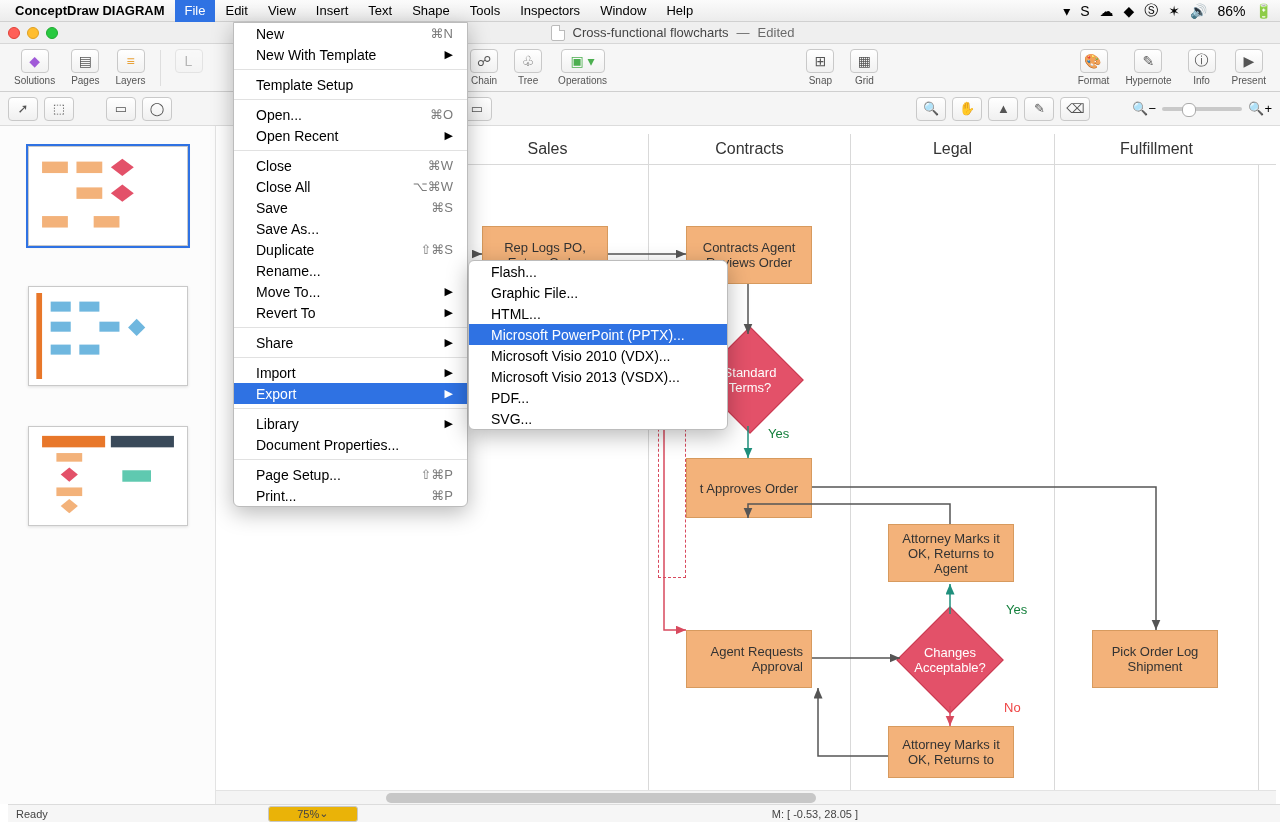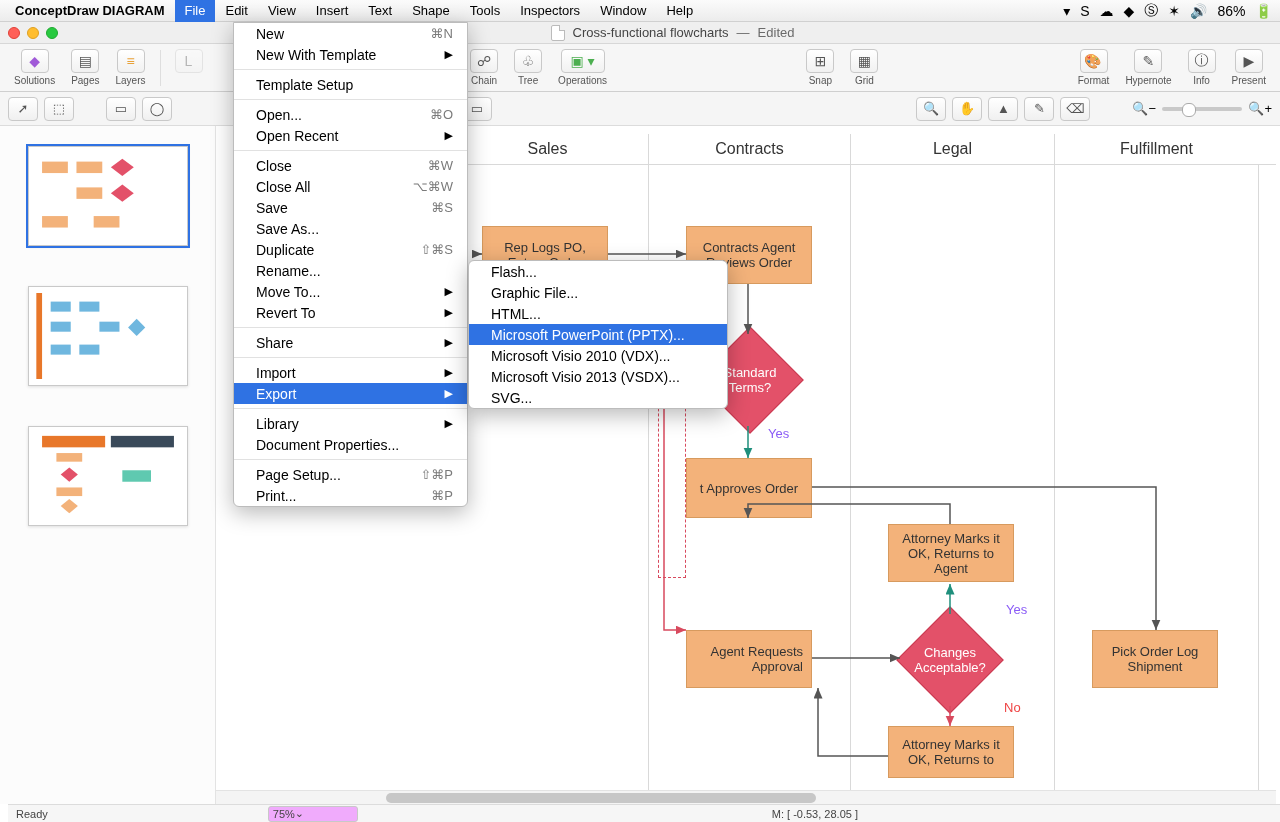--- a/index.html
+++ b/index.html
@@ -51,36 +51,36 @@
   .canvas-wrap { flex:1; position:relative; overflow:hidden; background:#fff;}
   .canvas { position:absolute; left:0; top:0; width:1060px; height:680px; }
 
   
   .lane-head { position:absolute; top:8px; height:30px; line-height:30px; text-align:center; font-size:16px; color:#333; border-left:1px solid #d9d9d9; }
   .laneline { position:absolute; top:38px; bottom:0; width:1px; background:#d9d9d9; }
   .box { position:absolute; width:126px; height:58px; background:#f3b27a; border:1px solid #d79a5e; color:#333; font-size:13px; display:flex; align-items:center; justify-content:center; text-align:center; padding:4px 8px;}
   .diamond { position:absolute; width:108px; height:108px; }
   .diamond .inner { width:76px; height:76px; transform:rotate(45deg); background:#e35169; border:1px solid #c83a51; margin:16px; }
   .diamond .txt { position:absolute; inset:0; display:flex; align-items:center; justify-content:center; color:#fff; font-size:13px; text-align:center; padding:0 6px;}
-  .edgelabel { position:absolute; font-size:13px; color:#8b5cf6; }
+  .edgelabel { position:absolute; font-size:13px; color:#15803d; }
   .edgelabel.red { color:#ef4444; }
 
   svg.edges { position:absolute; inset:0; width:100%; height:100%; pointer-events:none;}
 
   
   .menu { position: absolute; background: #fff; border: 1px solid #bcbcbc; box-shadow: 0 6px 22px rgba(0,0,0,0.28); border-radius: 0 0 6px 6px; z-index: 200; font-size: 14px; }
   .menu .row { display:flex; align-items:center; padding: 3px 14px 3px 22px; height: 21px; white-space: nowrap; }
   .menu .row.sel { background:#2f72e3; color:#fff; }
   .menu .row .arrow { margin-left:auto; font-size:11px; }
   .menu .row .sc { margin-left:auto; color:#7a7a7a; font-size:13px;}
   .menu hr { border:none; border-top:1px solid #e1e1e1; margin:4px 0; }
 
   
   .footer { position:absolute; bottom:0; left:8px; right:0; height:18px; background:#f6f6f6; border-top:1px solid #dcdcdc; display:flex; align-items:center; font-size:11px; padding:0 8px; color:#444;}
-  .footer .zoomsel { margin-left:220px; width:90px; height:16px; border:1px solid #c8c8c8; border-radius:3px; background:#f0abfc; display:flex; align-items:center; justify-content:flex-start; padding:0 4px; font-size:11px;}
+  .footer .zoomsel { margin-left:220px; width:90px; height:16px; border:1px solid #c8c8c8; border-radius:3px; background:#eab308; display:flex; align-items:center; justify-content:center; padding:0 4px; font-size:11px;}
   .footer .mouse { margin:0 auto; }
 
   .hscroll { position:absolute; bottom:18px; left:216px; right:4px; height:14px; background:#f4f4f4; border-top:1px solid #e3e3e3; }
   .hscroll .handle{ position:absolute; left:170px; top:2px; width:430px; height:10px; background:#c7c7c7; border-radius:5px;}
 
   .sel-rect { position:absolute; border:1px dashed #d84a5e; }
 </style>
 </head>
 <body>
 
@@ -411,14 +411,15 @@
     </div>
   </div>
 
 <div class="menu" id="exportmenu" style="left:468px; top:260px; width:260px; border-radius:6px;">
     <div class="row">Flash...</div>
     <div class="row">Graphic File...</div>
     <div class="row">HTML...</div>
     <div class="row sel">Microsoft PowerPoint (PPTX)...</div>
     <div class="row">Microsoft Visio 2010 (VDX)...</div>
     <div class="row">Microsoft Visio 2013 (VSDX)...</div>
+    <div class="row">PDF...</div>
     <div class="row">SVG...</div>
   </div>
 
 </body></html>

